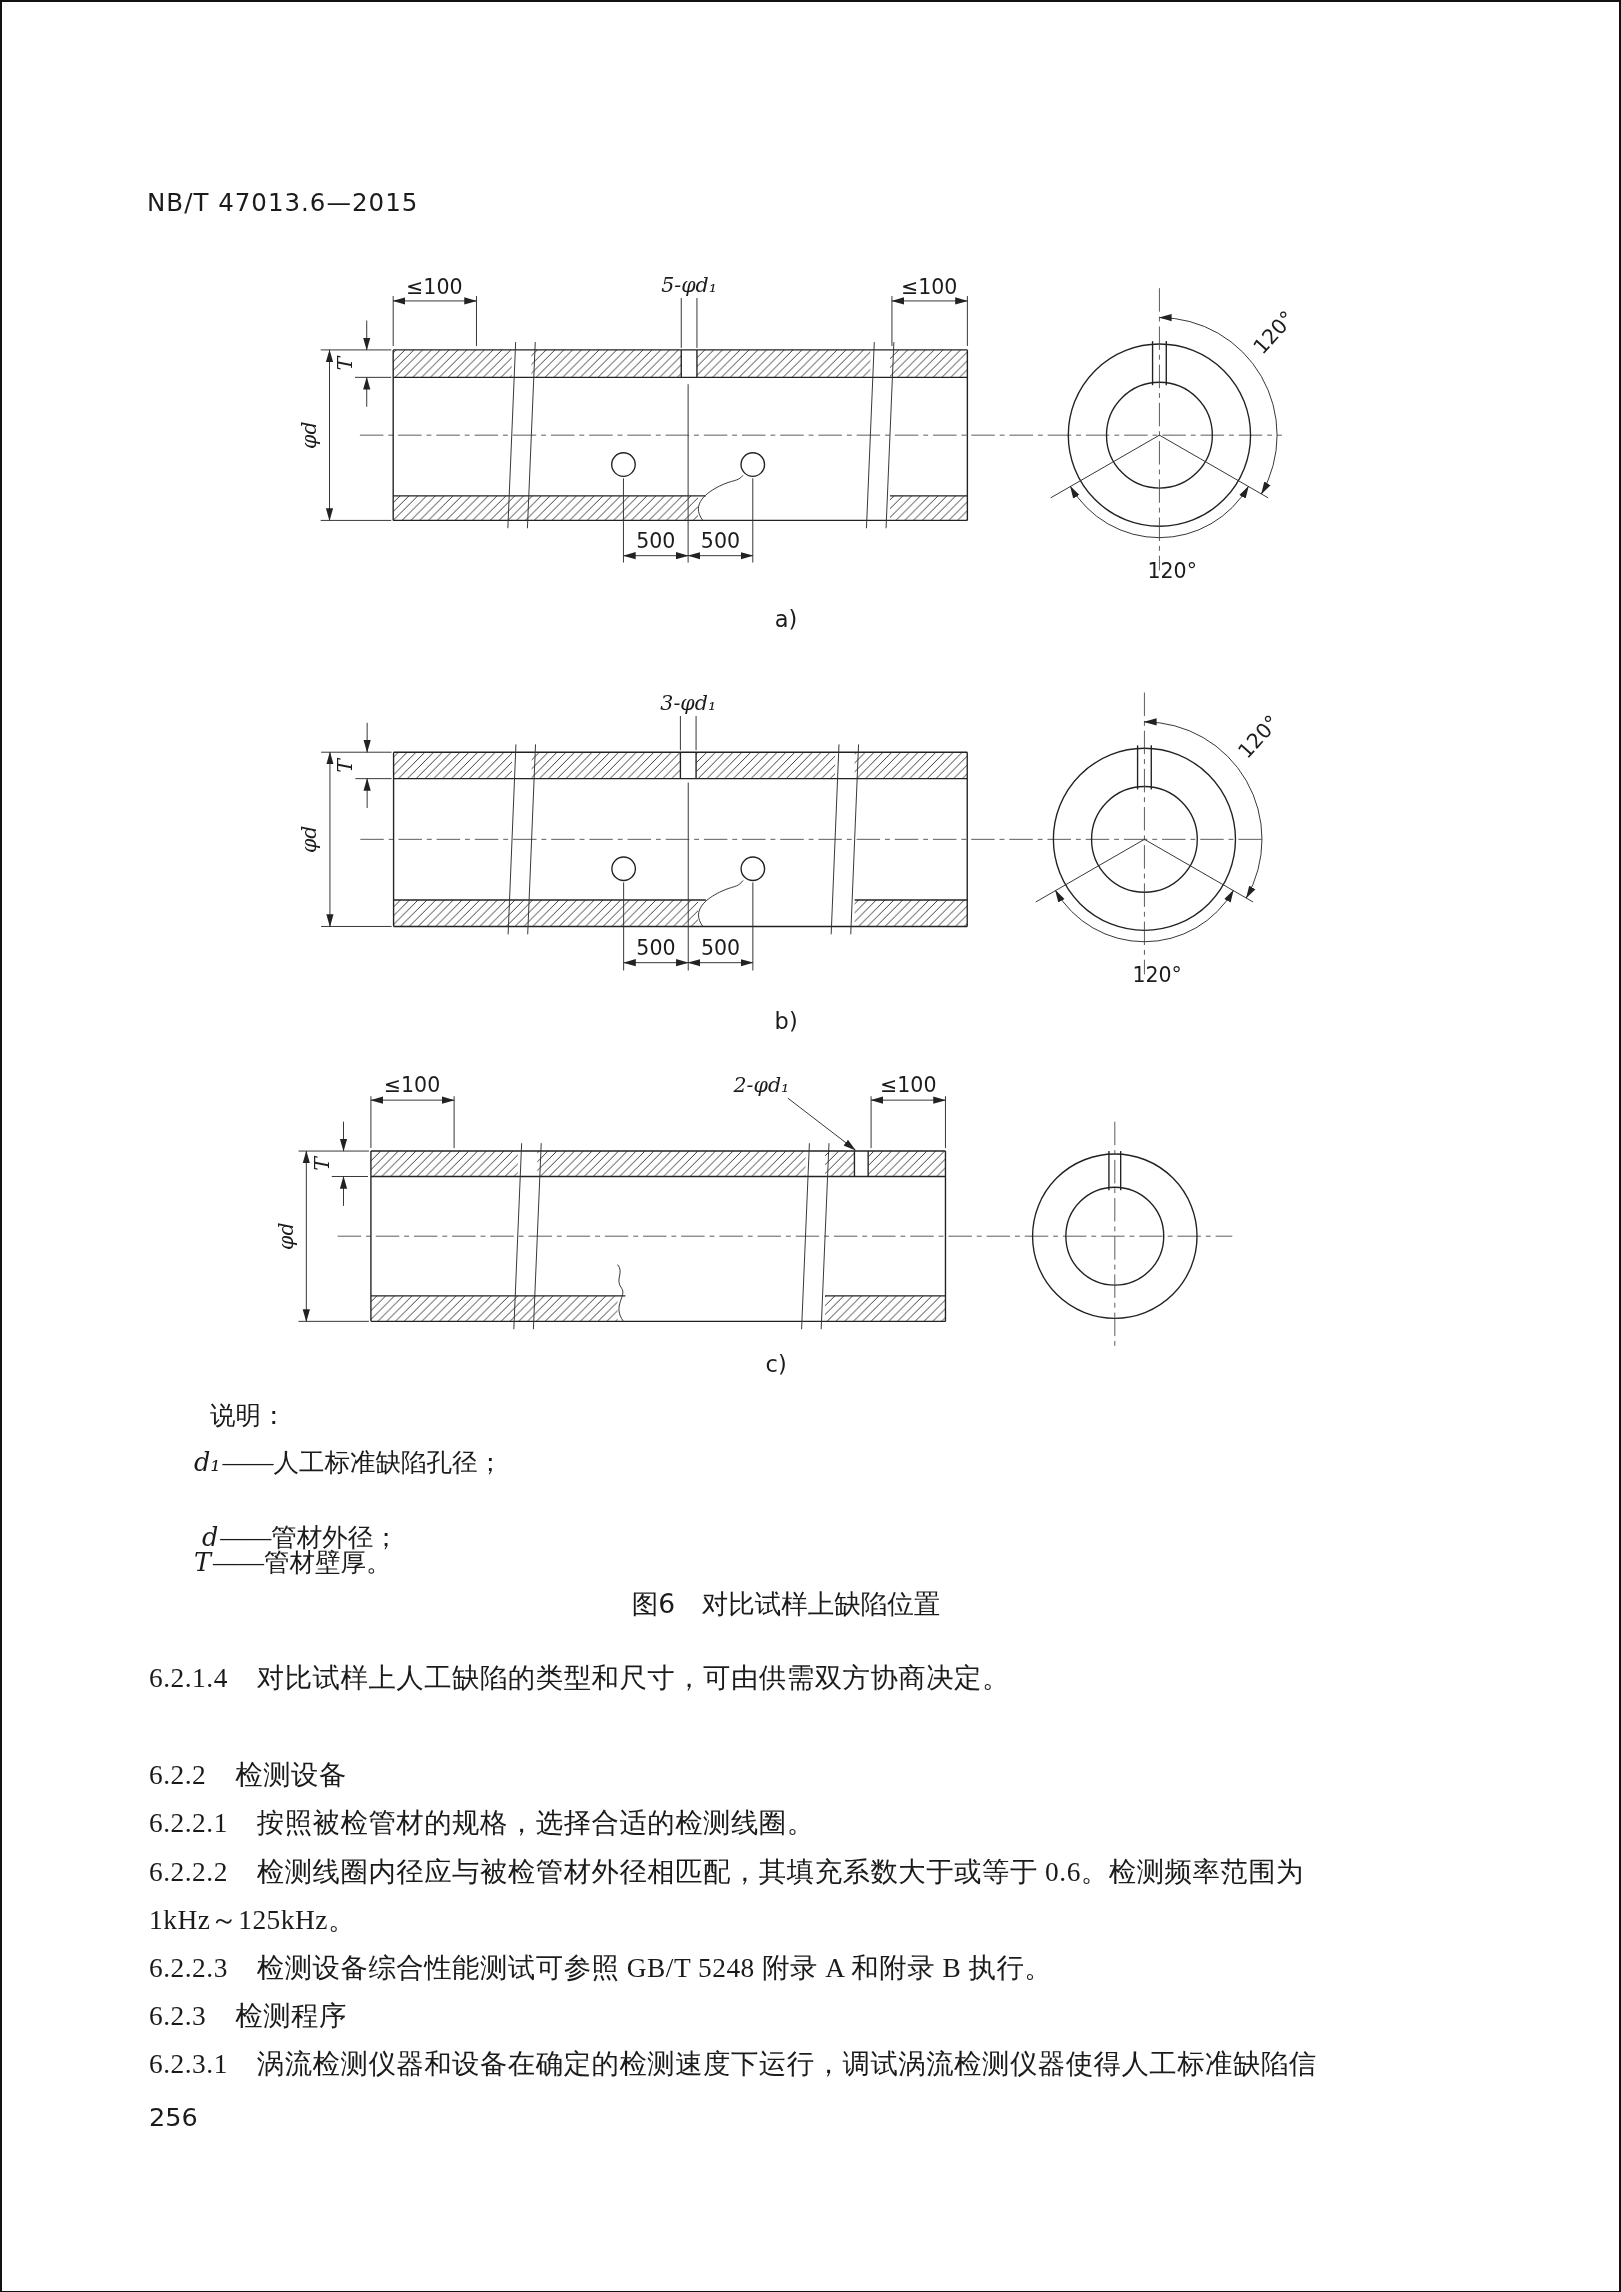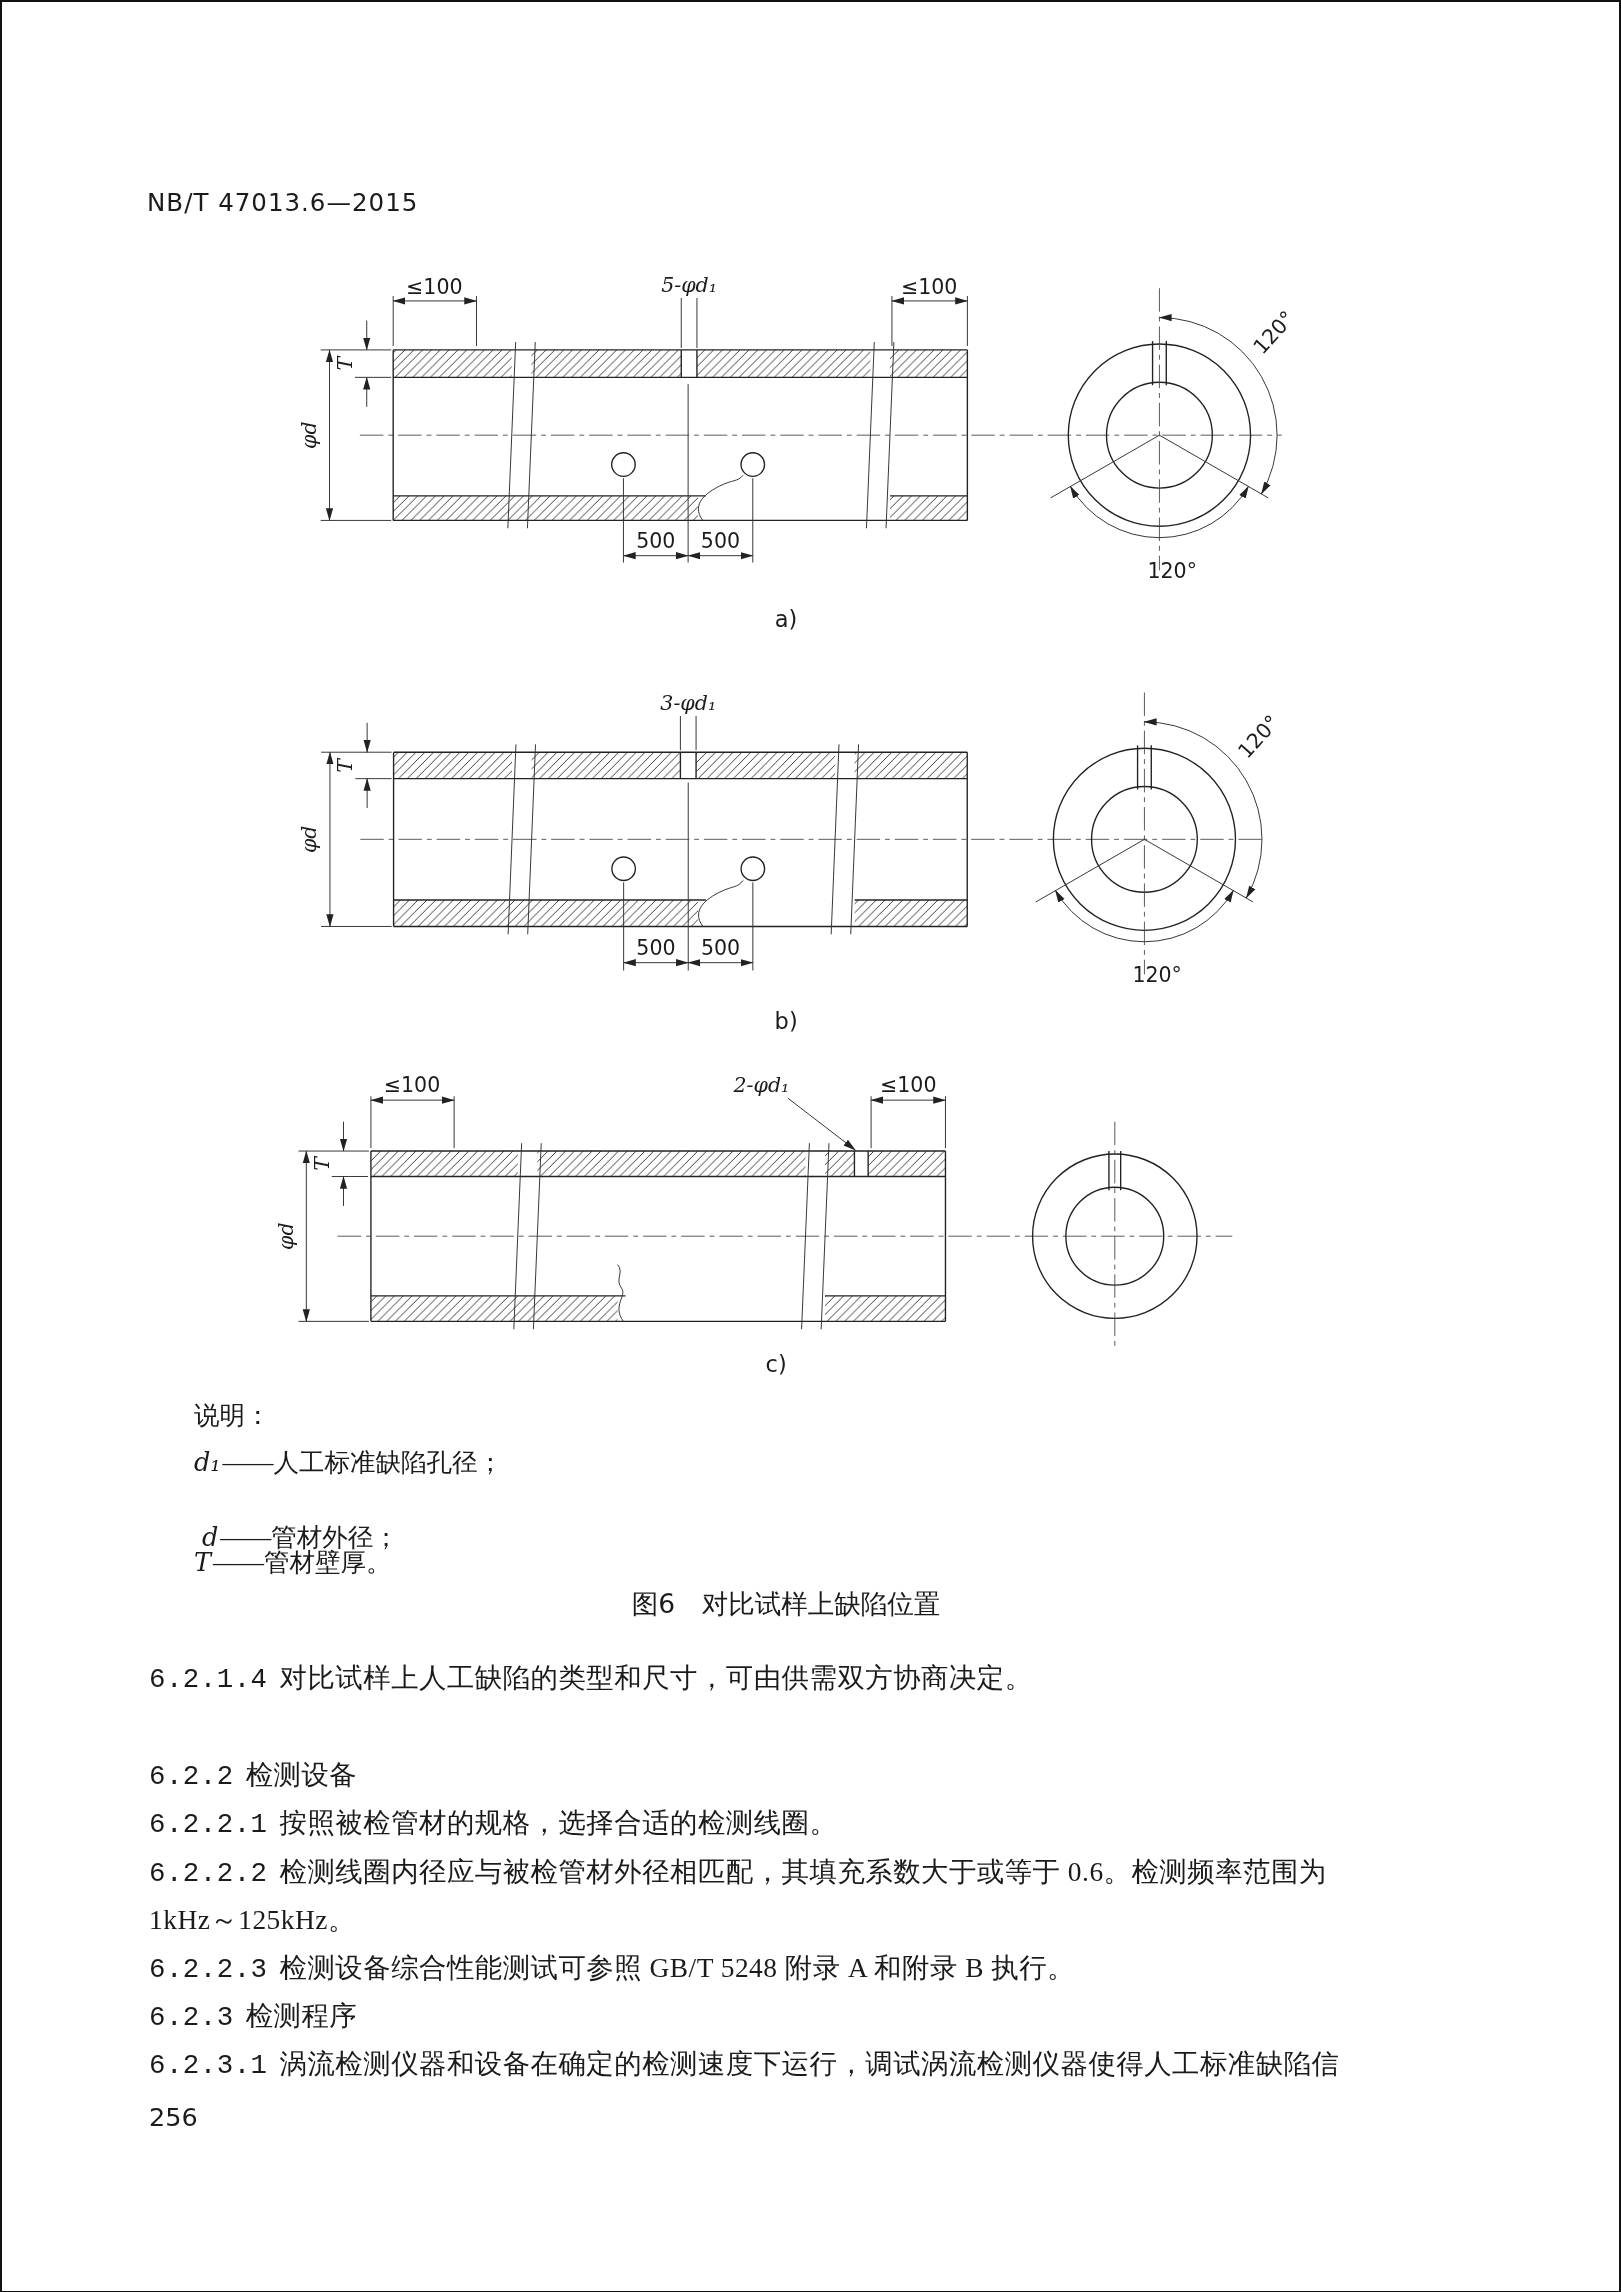--- a/index.html
+++ b/index.html
@@ -11,27 +11,27 @@
               font-size:24.5px;letter-spacing:1px;}
   .fig-svg{position:absolute;}
   .fig-svg text{font-family:"DejaVu Sans",sans-serif;font-size:21px;fill:#1c1c1c;}
   .fig-svg text.it{font-style:italic;font-family:"DejaVu Serif",serif;font-size:21px;}
   .fig-svg text.sub{font-size:23px;}
   .obj{stroke:#222;stroke-width:1.4;fill:none;}
   .thin{stroke:#333;stroke-width:1;fill:none;}
   .dim{stroke:#333;stroke-width:1;fill:none;}
   .cl{stroke:#474747;stroke-width:0.9;stroke-dasharray:24 5 5 5;fill:none;}
   .hole{stroke:#222;stroke-width:1.4;fill:#fff;}
-  .legend-title{left:192px;top:1396px;font-size:25.5px;}
+  .legend-title{left:208px;top:1396px;font-size:25.5px;}
   .legend-item{font-size:25.5px;}
   .legend-item .sym{font-style:italic;font-family:"DejaVu Serif",serif;margin-right:2px;}
   .fig-caption{left:0;top:1584px;width:1568px;text-align:center;
                font-family:"DejaVu Sans",sans-serif;font-weight:400;font-size:26.5px;}
   .bl{position:absolute;left:147px;font-size:27.4px;white-space:nowrap;letter-spacing:0.5px;}
-  .bl .num{margin-right:12px;font-family:Liberation Mono, monospace;}
+  .bl .num{margin-right:29px;}
   .bl .num:empty{margin-right:0;}
   .page-num{left:147px;top:2100px;font-size:25.5px;font-family:"DejaVu Sans",sans-serif;}
 </style>
 </head>
 <body>
 
 <div class="page">
 
   <div class="abs doc-header">NB/T 47013.6—2015</div>
 

